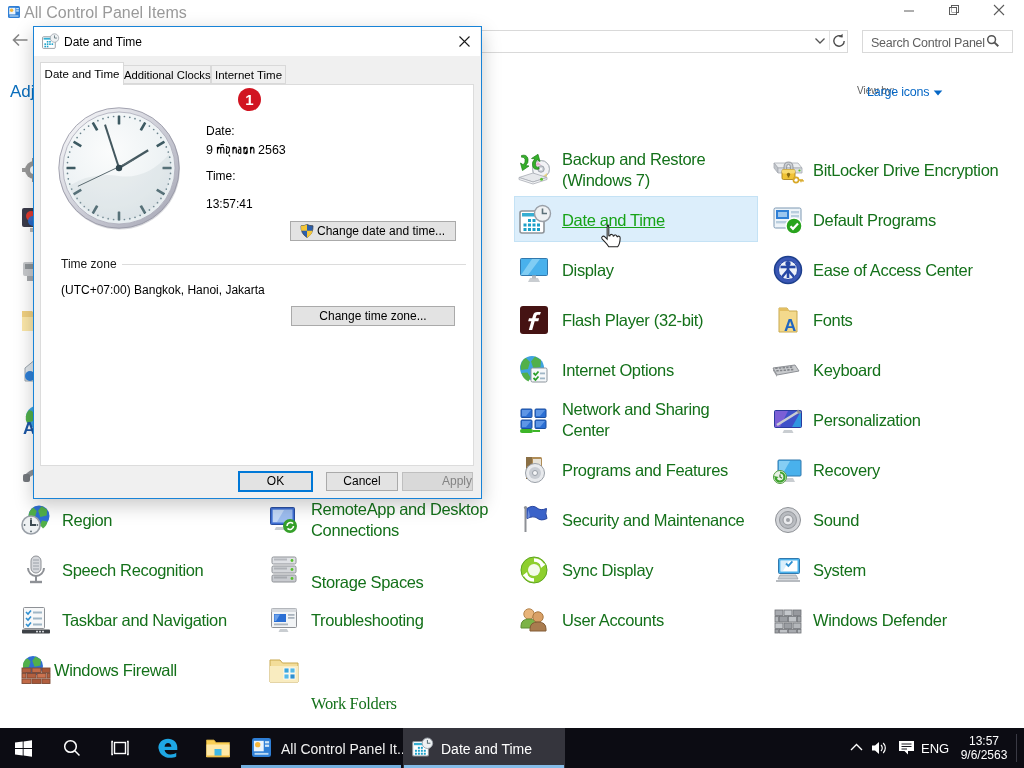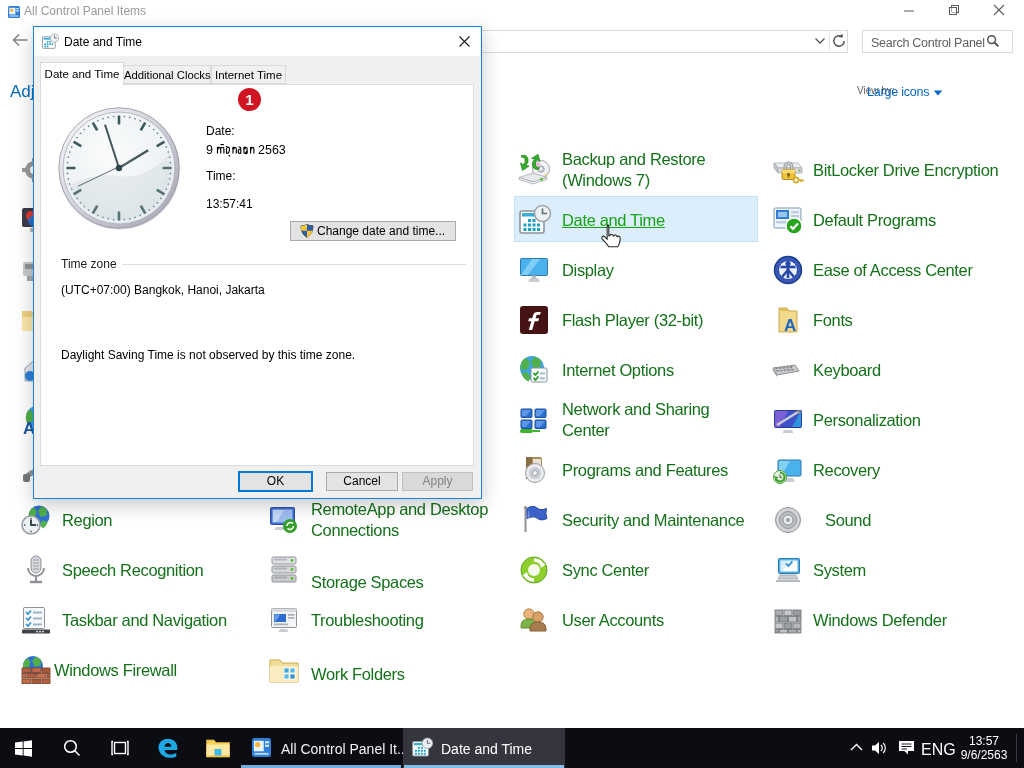--- a/index.html
+++ b/index.html
@@ -16,21 +16,21 @@
 <div class="abs" style="left:8px;top:6px;width:12px;height:12px;">
  <svg width="12" height="12" viewBox="0 0 12 12">
   <rect x="0" y="0" width="12" height="12" rx="1.5" fill="#2f7fd6"></rect>
   <rect x="1.2" y="1.8" width="6.2" height="6.6" fill="#eaf4fd"></rect>
   <circle cx="3.6" cy="4.2" r="1.7" fill="#f6b73c"></circle>
   <rect x="8.2" y="2" width="2.6" height="1.4" fill="#cfe6f8"></rect>
   <rect x="8.2" y="4.2" width="2.6" height="1.4" fill="#cfe6f8"></rect>
   <rect x="1.6" y="9.4" width="8.8" height="1.2" fill="#bcd9f2"></rect>
  </svg>
 </div>
-<div class="abs" style="left:24px;top:4px;font-size:12px;color:#9a9a9a;">All Control Panel Items</div>
+<div class="abs" style="left:24px;top:4px;font-size:16px;color:#9a9a9a;">All Control Panel Items</div>
 
 <svg class="abs" style="left:902px;top:4px;" width="14" height="14" viewBox="0 0 14 14">
     <line x1="2" y1="7" x2="12" y2="7" stroke="#5c5c5c" stroke-width="1"></line>
   </svg>
 <svg class="abs" style="left:947px;top:3px;" width="14" height="14" viewBox="0 0 14 14">
     <rect x="4.5" y="2.5" width="7" height="7" fill="none" stroke="#5c5c5c" stroke-width="1"></rect>
     <path d="M2.5 5 L2.5 11.5 L9 11.5 L9 9.5 L4.5 9.5 L4.5 5 Z" fill="#fff" stroke="none"></path>
     <rect x="2.5" y="4.5" width="7" height="7" fill="none" stroke="#5c5c5c" stroke-width="1"></rect>
   </svg>
 <svg class="abs" style="left:992px;top:3px;" width="14" height="14" viewBox="0 0 14 14">
@@ -358,21 +358,21 @@
   </div>
 <div class="itxt" style="left:562px;top:510px;">Security and Maintenance</div>
 <div class="ic" style="left:772px;top:504px;">
     <svg width="32" height="32" viewBox="0 0 32 32">
       <circle cx="16" cy="16" r="12.5" fill="#d2d4d8" stroke="#8e9196"></circle>
       <circle cx="16" cy="16" r="8.5" fill="#b9bcc1" stroke="#94979c"></circle>
       <circle cx="16" cy="16" r="5" fill="#e9eaed" stroke="#94979c"></circle>
       <circle cx="16" cy="16" r="2" fill="#9ea1a6"></circle>
     </svg>
   </div>
-<div class="itxt" style="left:813px;top:510px;margin-left:12px;">Sound</div>
+<div class="itxt" style="left:813px;top:510px;">Sound</div>
 
 <div class="ic" style="left:20px;top:554px;">
     <svg width="32" height="32" viewBox="0 0 32 32">
       <rect x="11" y="2" width="10" height="17" rx="5" fill="#d7d9dd" stroke="#8e9196"></rect>
       <g stroke="#9aa0a8" stroke-width="1">
         <line x1="13" y1="6" x2="19" y2="6"></line>
         <line x1="13" y1="9" x2="19" y2="9"></line>
         <line x1="13" y1="12" x2="19" y2="12"></line>
         <line x1="13" y1="15" x2="19" y2="15"></line>
       </g>
@@ -402,21 +402,21 @@
     <svg width="32" height="32" viewBox="0 0 32 32">
       <circle cx="16" cy="16" r="13" fill="#8ecf2e"></circle>
       <circle cx="16" cy="16" r="13" fill="none" stroke="#5ea61e" stroke-width="1"></circle>
       <circle cx="16" cy="16" r="6" fill="#fff" opacity="0.9"></circle>
       <path d="M16 6 a10 10 0 0 1 9 6" fill="none" stroke="#fff" stroke-width="3.4"></path>
       <path d="M27.5 10 L23 14 L21.5 8.5 Z" fill="#fff"></path>
       <path d="M16 26 a10 10 0 0 1 -9 -6" fill="none" stroke="#fff" stroke-width="3.4"></path>
       <path d="M4.5 22 L9 18 L10.5 23.5 Z" fill="#fff"></path>
     </svg>
   </div>
-<div class="itxt" style="left:562px;top:560px;">Sync Center</div>
+<div class="itxt" style="left:562px;top:560px;">Sync Display</div>
 <div class="ic" style="left:772px;top:554px;">
     <svg width="32" height="32" viewBox="0 0 32 32">
       <rect x="6.5" y="4.5" width="21" height="15" rx="1" fill="#49b1ec" stroke="#3178ad"></rect>
       <rect x="8.5" y="6.5" width="17" height="11" fill="#fff"></rect>
       <path d="M9 7 L17 7 L11 17 L9 17 Z" fill="#d9eefb"></path>
       <path d="M14 9.5 l2.4 2.4 l4 -4.5" fill="none" stroke="#2f8fd0" stroke-width="1.8"></path>
       <path d="M8 21 L24 21 L26 25 L6 25 Z" fill="#c9cdd1" stroke="#9aa0a8" stroke-width="0.8"></path>
       <path d="M4 26 L28 26 L28 28 L4 28 Z" fill="#b7bbc0"></path>
     </svg>
   </div>
@@ -511,21 +511,21 @@
       <path d="M2 6 L12 6 L14.5 9 L30 9 L30 28 L2 28 Z" fill="#f3dd9a" stroke="#c9a94e"></path>
       <path d="M2 12 L30 12 L30 28 L2 28 Z" fill="#f9ecc0"></path>
       <g stroke="#fff" stroke-width="0.8">
         <rect x="16" y="14" width="5" height="5" fill="#3aa5dc"></rect>
         <rect x="22" y="14" width="5" height="5" fill="#57bae6"></rect>
         <rect x="16" y="20" width="5" height="5" fill="#57bae6"></rect>
         <rect x="22" y="20" width="5" height="5" fill="#2f8fd0"></rect>
       </g>
     </svg>
   </div>
-<div class="itxt" style="left:311px;top:664px;">Work Folders</div>
+<div class="itxt" style="left:311px;top:693px;font-family:Liberation Serif, serif;">Work Folders</div>
 
 <div class="abs" style="left:33px;top:26px;width:447px;height:471px;border:1px solid #1883d7;background:#f0f0f0;box-shadow:0 6px 18px rgba(0,0,0,0.22);font-size:12px;color:#000;">
 
  <div class="abs" style="left:0;top:0;width:446px;height:29px;background:#fff;"></div>
  <div class="abs" style="left:8px;top:6px;width:17px;height:17px;">
       <svg width="17" height="17" viewBox="0 0 32 32">
         <rect x="1" y="7" width="24" height="22" rx="2" fill="#fff" stroke="#8e9499" stroke-width="1.6"></rect>
         <rect x="3" y="9" width="20" height="3.5" fill="#35aed2"></rect>
         <g fill="#1ba0c8">
           <rect x="9" y="15" width="3" height="3"></rect>
@@ -669,25 +669,25 @@
  <svg class="abs" style="left:266px;top:197px;" width="14" height="14" viewBox="0 0 14 14">
       <path d="M7 0.5 q2.4 1.3 6 1.3 q0.4 7.8 -6 11.7 q-6.4 -3.9 -6 -11.7 q3.6 0 6 -1.3 Z" fill="#2b5fad" stroke="#38414d" stroke-width="0.8"></path>
       <path d="M7 0.5 q-2.4 1.3 -6 1.3 l0.2 5 L7 6.8 Z" fill="#f5c636"></path>
       <path d="M7 6.8 l5.6 0 q-1 4.4 -5.6 7 Z" fill="#f5c636"></path>
     </svg>
  <div class="abs" style="left:283px;top:197px;">Change date and time...</div>
 
  <div class="abs" style="left:27px;top:230px;color:#1a1a1a;">Time zone</div>
  <div class="abs" style="left:88px;top:237px;width:344px;height:1px;background:#dcdcdc;"></div>
  <div class="abs" style="left:27px;top:256px;">(UTC+07:00) Bangkok, Hanoi, Jakarta</div>
- <div class="abs" style="left:27px;top:321px;">Daylight Saving Time is not observed by this time zone.</div>
+ <div class="abs" style="left:257px;top:279px;width:164px;height:20px;background:#e3e3e3;border:1px solid #aaa;box-sizing:border-box;text-align:center;line-height:18px;">Change time zone...</div>
 
  <div class="abs" style="left:204px;top:444px;width:75px;height:21px;background:#e3e3e3;border:2px solid #0078d7;box-sizing:border-box;text-align:center;line-height:17px;">OK</div>
  <div class="abs" style="left:292px;top:445px;width:72px;height:19px;background:#e3e3e3;border:1px solid #aaa;box-sizing:border-box;text-align:center;line-height:17px;">Cancel</div>
- <div class="abs" style="left:368px;top:445px;width:71px;height:19px;background:#d9d9d9;border:1px solid #bfbfbf;box-sizing:border-box;text-align:center;line-height:17px;color:#838383;">Apply</div>
+ <div class="abs" style="left:368px;top:445px;width:71px;height:19px;background:#d9d9d9;border:1px solid #bfbfbf;box-sizing:border-box;text-align:right;line-height:17px;color:#838383;">Apply</div>
 
  <div class="abs" style="left:204px;top:61px;width:23px;height:23px;border-radius:50%;background:#d11421;color:#fff;font-size:15px;font-weight:bold;text-align:center;line-height:23px;">1</div>
 </div>
 
 <div class="abs" style="left:0;top:728px;width:1024px;height:40px;background:#0c0c13;">
 
  <svg class="abs" style="left:15px;top:12px;" width="17" height="17" viewBox="0 0 17 17">
       <path d="M0 2.6 L7.7 1.5 L7.7 8 L0 8 Z M8.6 1.4 L17 0.2 L17 8 L8.6 8 Z M0 9 L7.7 9 L7.7 15.5 L0 14.4 Z M8.6 9 L17 9 L17 16.8 L8.6 15.6 Z" fill="#fff"></path>
     </svg>
 
@@ -754,16 +754,16 @@
       <path d="M1 7 L6.5 1.5 L12 7" fill="none" stroke="#fff" stroke-width="1.4"></path>
     </svg>
  <svg class="abs" style="left:871px;top:12px;" width="16" height="16" viewBox="0 0 16 16">
       <path d="M1 5.5 L4 5.5 L8 2 L8 14 L4 10.5 L1 10.5 Z" fill="#fff"></path>
       <path d="M10 5 a4.2 4.2 0 0 1 0 6 M12.2 3 a7 7 0 0 1 0 10" fill="none" stroke="#fff" stroke-width="1.2"></path>
     </svg>
  <svg class="abs" style="left:898px;top:12px;" width="17" height="16" viewBox="0 0 17 16">
       <path d="M1 1 L16 1 L16 11 L10 11 L10 14.5 L6.5 11 L1 11 Z" fill="#fff"></path>
       <path d="M3.5 4 L13.5 4 M3.5 6.5 L13.5 6.5 M3.5 9 L9 9" stroke="#1a1a22" stroke-width="1.1"></path>
     </svg>
- <div class="abs" style="left:921px;top:13px;font-size:16px;color:#fff;">ENG</div>
+ <div class="abs" style="left:921px;top:13px;font-size:13px;color:#fff;">ENG</div>
  <div class="abs" style="left:956px;top:6px;width:56px;font-size:12px;color:#fff;text-align:center;line-height:14px;">13:57<br>9/6/2563</div>
  <div class="abs" style="left:1016px;top:6px;width:1px;height:28px;background:#3a3a44;"></div>
 </div>
 
 </body></html>

